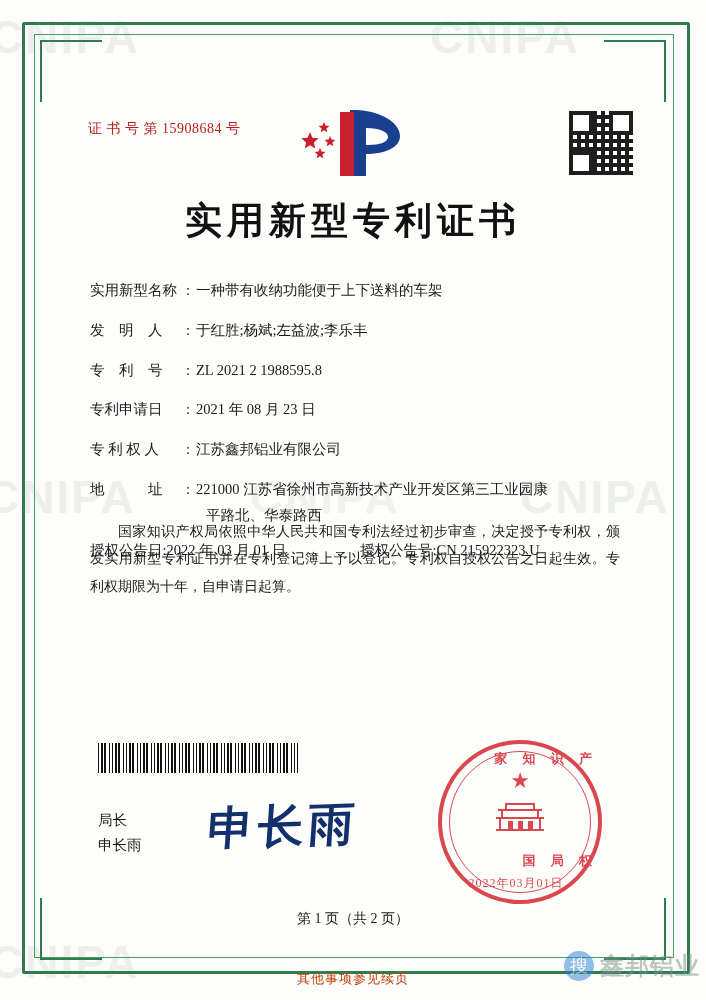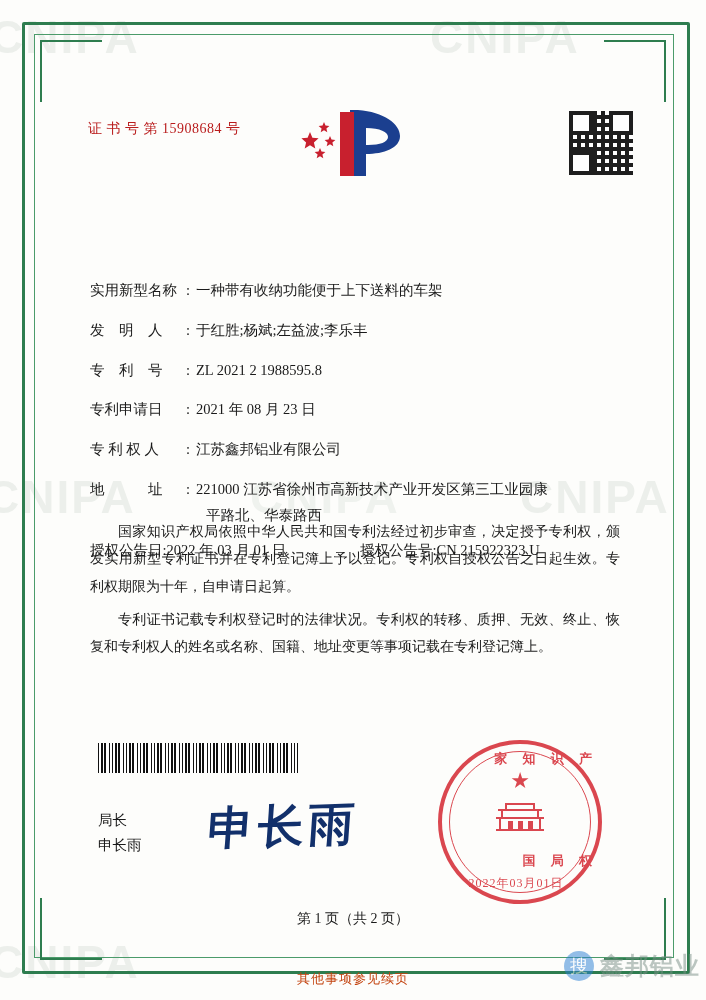--- a/index.html
+++ b/index.html
@@ -364,20 +364,21 @@
         <path d="M78 22 C92 22 100 26 100 31 C100 36 92 39 80 39 L78 39 Z" fill="#fdfdfb"></path>
         <g fill="#c8202e">
           <polygon points="22,26 24.4,31.8 30.6,32.3 25.9,36.4 27.3,42.5 22,39.2 16.7,42.5 18.1,36.4 13.4,32.3 19.6,31.8"></polygon>
           <polygon points="36,16 37.5,19.6 41.4,19.9 38.4,22.5 39.3,26.3 36,24.2 32.7,26.3 33.6,22.5 30.6,19.9 34.5,19.6"></polygon>
           <polygon points="42,30 43.5,33.6 47.4,33.9 44.4,36.5 45.3,40.3 42,38.2 38.7,40.3 39.6,36.5 36.6,33.9 40.5,33.6"></polygon>
           <polygon points="32,42 33.5,45.6 37.4,45.9 34.4,48.5 35.3,52.3 32,50.2 28.7,52.3 29.6,48.5 26.6,45.9 30.5,45.6"></polygon>
         </g>
       </svg>
     </div>
 
+    <div class="title">实用新型专利证书</div>
 
     <div class="fields">
 
       <div class="row">
         <span class="lbl">实用新型名称</span>
         <span class="colon">:</span>
         <span class="val">一种带有收纳功能便于上下送料的车架</span>
       </div>
 
       <div class="row">
@@ -423,21 +424,20 @@
           <span class="lbl2">授权公告号</span>
           <span class="colon">:</span>
           <span>CN 215922323 U</span>
         </span>
       </div>
 
     </div>
 
     <div class="paras">
       <p>国家知识产权局依照中华人民共和国专利法经过初步审查，决定授予专利权，颁发实用新型专利证书并在专利登记簿上予以登记。专利权自授权公告之日起生效。专利权期限为十年，自申请日起算。</p>
-      <p>专利证书记载专利权登记时的法律状况。专利权的转移、质押、无效、终止、恢复和专利权人的姓名或名称、国籍、地址变更等事项记载在专利登记簿上。</p>
     </div>
 
     <div class="barcode"></div>
 
     <div class="sig-label">
       <div>局长</div>
       <div>申长雨</div>
     </div>
     <div class="sig-hand">申长雨</div>
 

